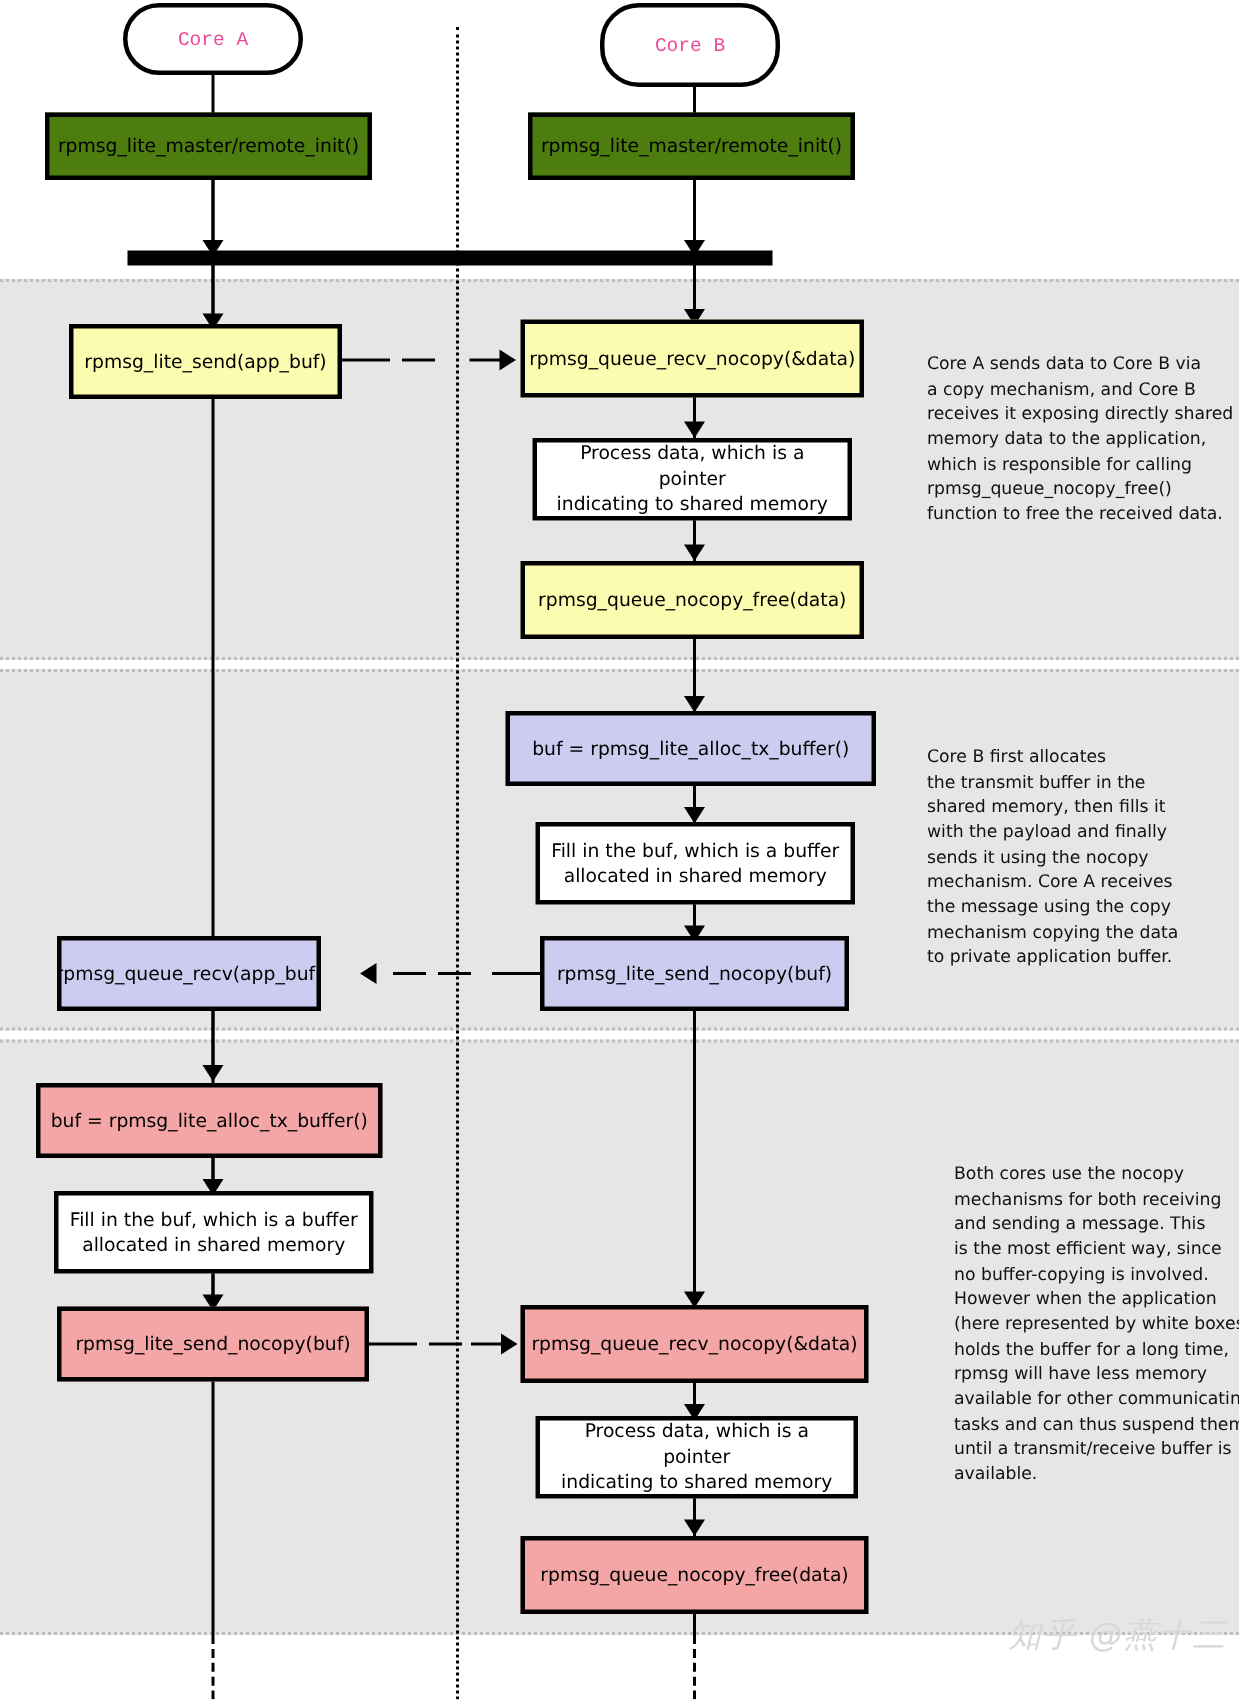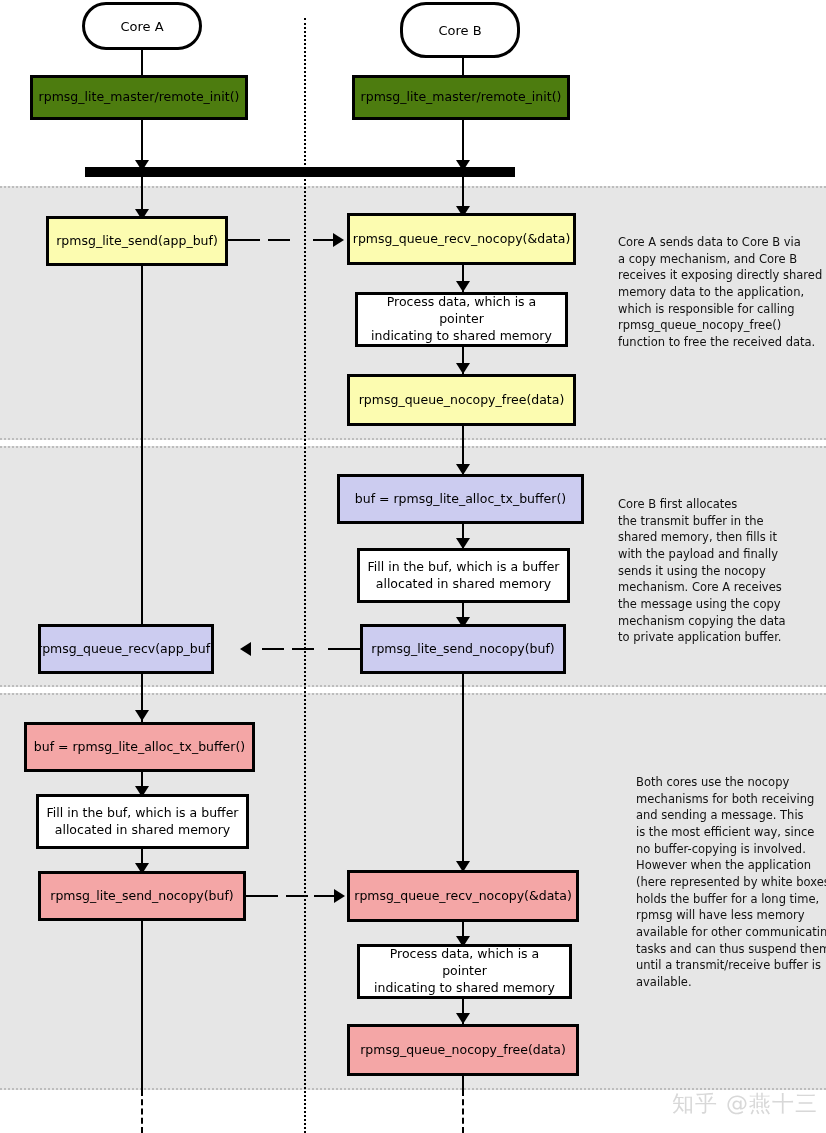--- a/index.html
+++ b/index.html
@@ -11,21 +11,21 @@
         border-top:2px dotted #bdbdbd;border-bottom:2px dotted #bdbdbd;box-sizing:border-box;}
 
   
   .lifeline{position:absolute;width:0;border-left:2px solid #000;}
   .lifeline-dash{position:absolute;width:0;border-left:2px dashed #000;}
   .divider{position:absolute;width:0;border-left:2px dotted #000;}
 
   
   .pill{position:absolute;box-sizing:border-box;border:3px solid #000;border-radius:26px;
         background:#fff;display:flex;align-items:center;justify-content:center;
-        font-size:13px;color:#000000;}
+        font-size:13px;color:#ec4899;font-family:Liberation Mono, monospace;}
 
   
   .box{position:absolute;box-sizing:border-box;border:3px solid #000;
        display:flex;align-items:center;justify-content:center;text-align:center;
        font-size:12.5px;line-height:1.35;color:#000;padding:2px 6px;}
   .box.green{background:#4d7c0f;}
   .box.yellow{background:#fcfcb0;}
   .box.purple{background:#ccccf0;}
   .box.pink{background:#f4a6a6;}
   .box.white{background:#ffffff;}
@@ -41,22 +41,22 @@
   .hline{position:absolute;height:0;border-top:2px solid #000;}
   .hhead-right{position:absolute;width:0;height:0;border-top:7px solid transparent;
          border-bottom:7px solid transparent;border-left:11px solid #000;}
   .hhead-left{position:absolute;width:0;height:0;border-top:7px solid transparent;
          border-bottom:7px solid transparent;border-right:11px solid #000;}
 
   
   .note{position:absolute;font-size:11.5px;line-height:1.45;color:#111;white-space:pre-line;}
 
   
-  .watermark{position:absolute;right:8px;bottom:14px;font-size:22px;color:#d8d8d8;
-             letter-spacing:1px;font-family:"DejaVu Sans","Liberation Sans",sans-serif;}
+  .watermark{position:absolute;right:8px;bottom:28px;font-size:22px;color:#d8d8d8;
+             letter-spacing:1px;font-family:"DejaVu Sans","Liberation Sans",sans-serif;font-style:italic;}
 </style>
 </head>
 <body>
 
 <div id="canvas">
 
   <div class="band" style="top:186px;height:254px;"></div>
   <div class="band" style="top:446px;height:241px;"></div>
   <div class="band" style="top:693px;height:397px;"></div>
 

